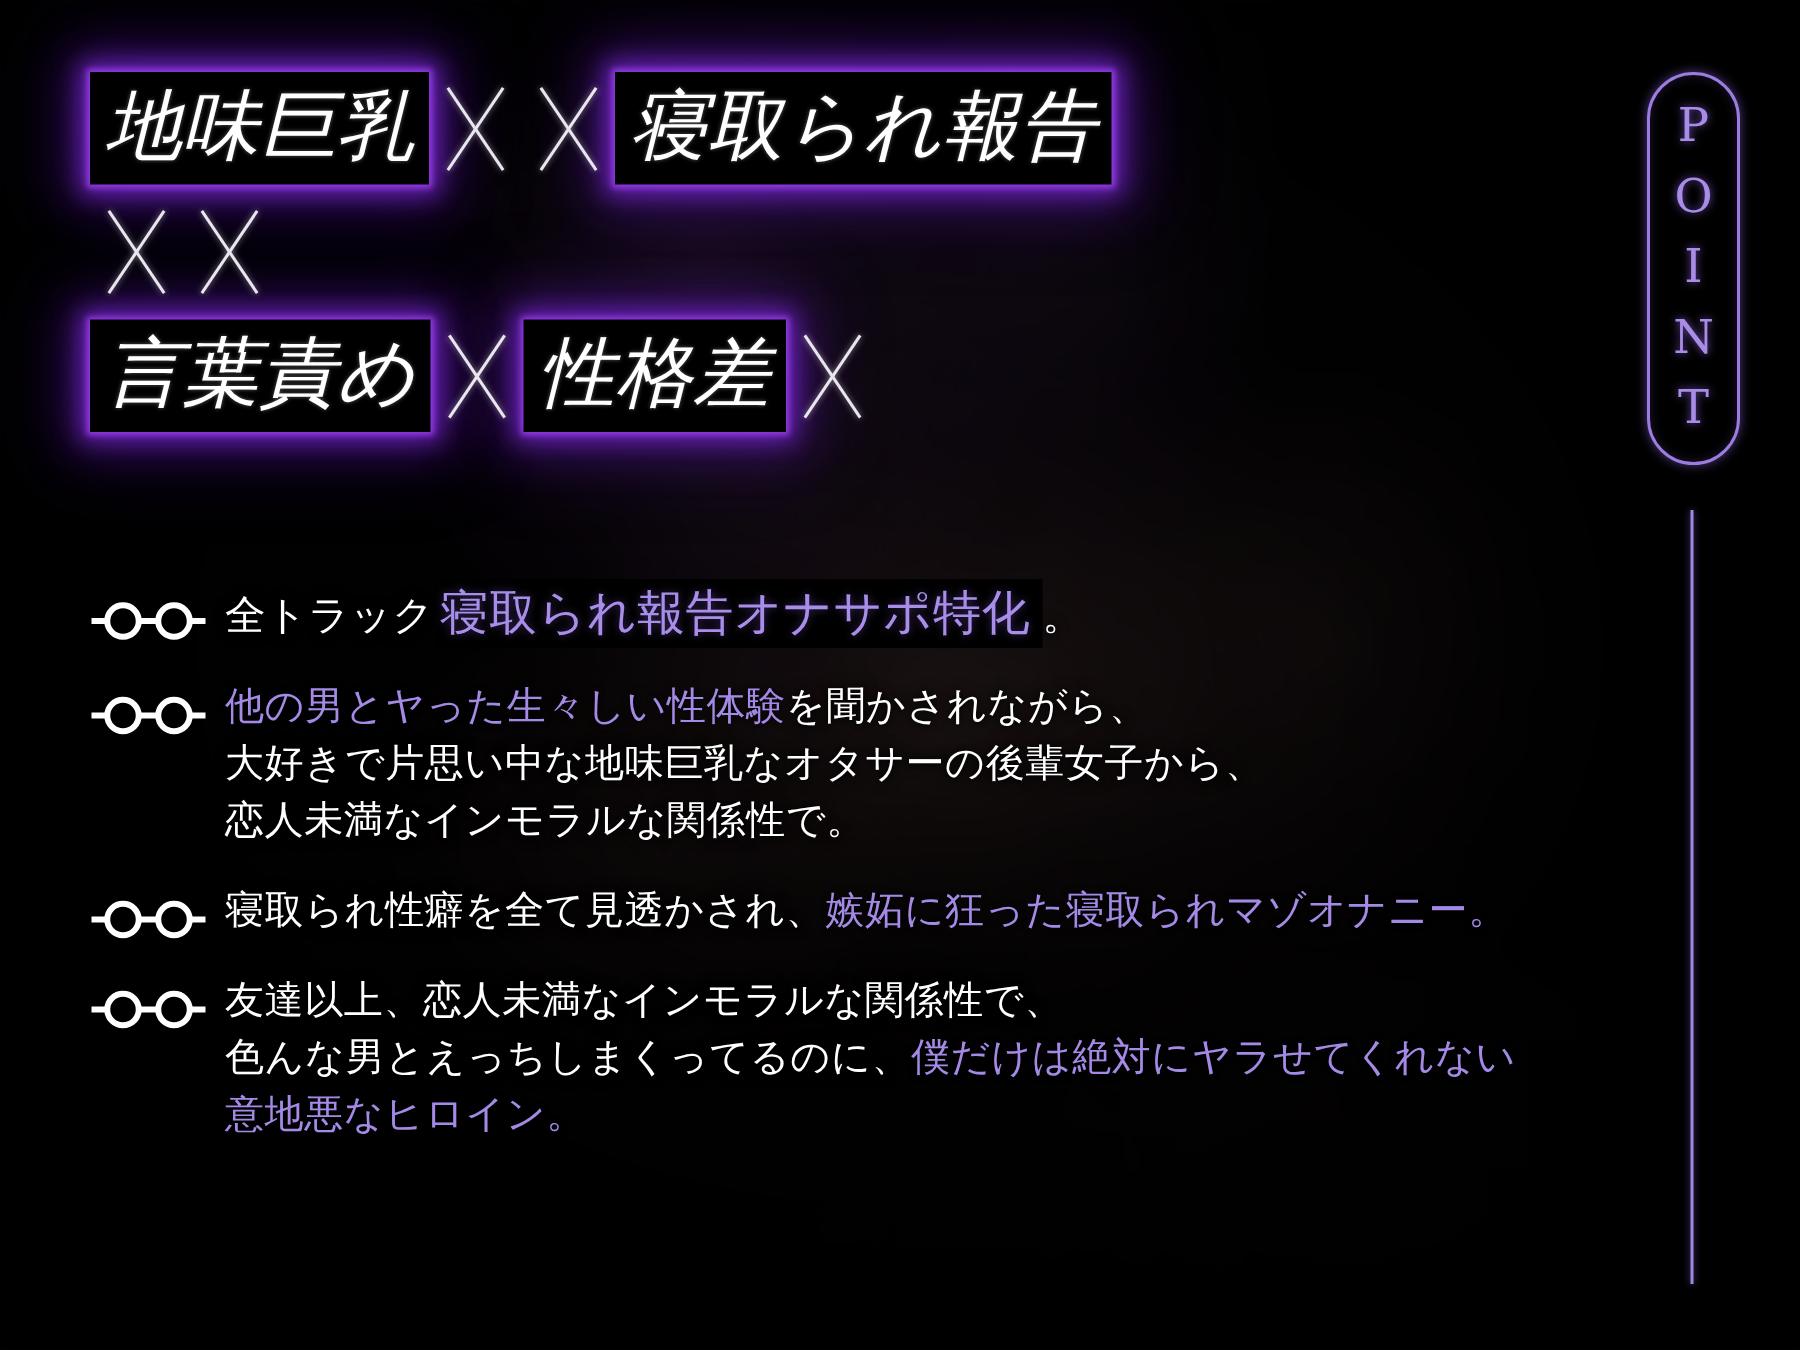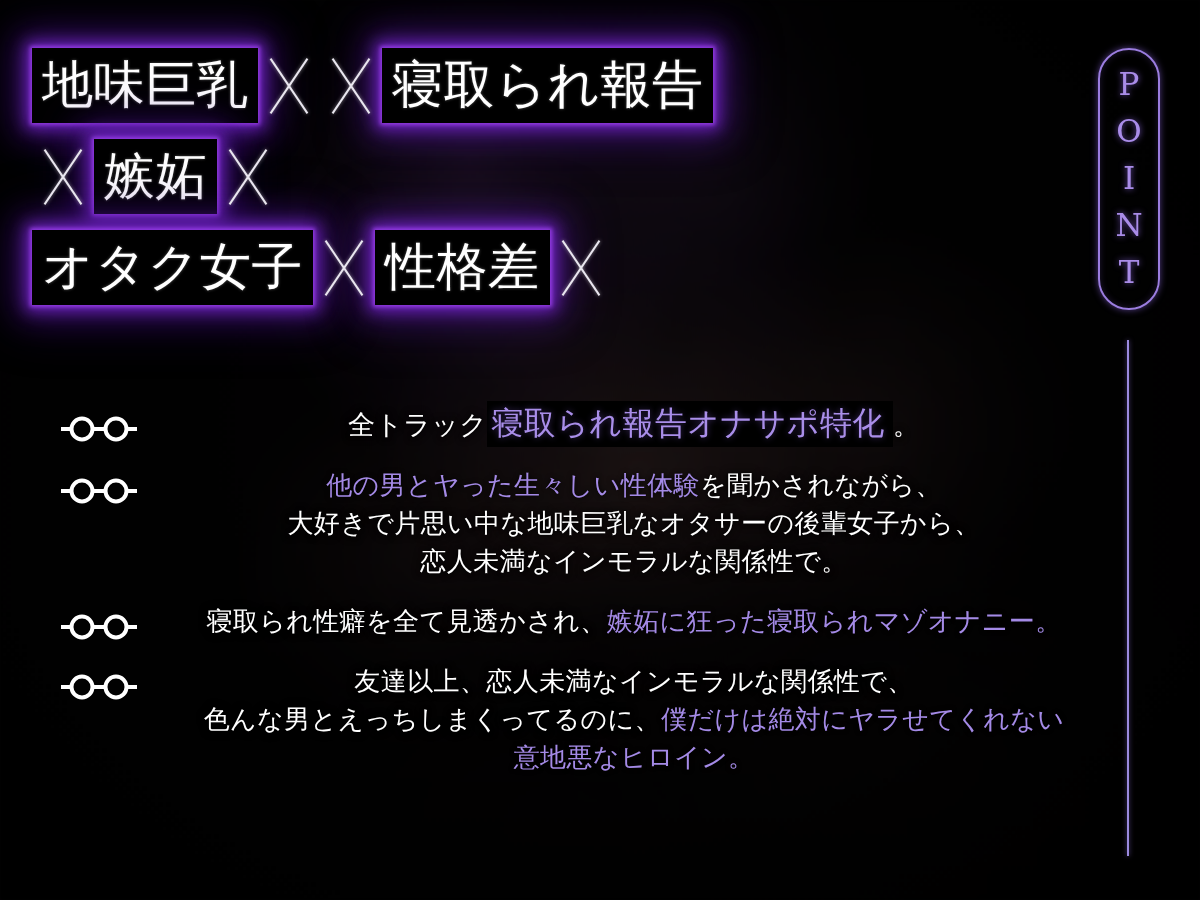--- a/index.html
+++ b/index.html
@@ -42,22 +42,23 @@
     position:absolute; inset:0;
     background:
       radial-gradient(ellipse 700px 560px at 600px 430px, rgba(0,0,0,0) 0%, rgba(0,0,0,.45) 62%, rgba(0,0,0,.86) 100%),
       linear-gradient(to bottom, rgba(0,0,0,.55) 0%, rgba(0,0,0,.12) 22%, rgba(0,0,0,.30) 62%, rgba(0,0,0,.80) 100%),
       linear-gradient(to right, rgba(0,0,0,.80) 0%, rgba(0,0,0,.10) 22%, rgba(0,0,0,.10) 74%, rgba(0,0,0,.88) 100%);
   }
 
   
   #headline{
     position:absolute;
-    left:32px; top:48px;
+    left:60px; top:48px;
     width:1000px;
+    font-style:italic;
   }
   .head-row{
     display:flex;
     align-items:center;
     margin-bottom:16px;
     white-space:nowrap;
   }
   .head-chip{
     display:inline-block;
     background:#000;
@@ -119,23 +120,22 @@
     position:absolute;
     left:1127px; top:340px;
     width:2px; height:516px;
     background:#9b8ae0;
     box-shadow:0 0 5px rgba(150,120,235,.6);
   }
 
   
   #bullets{
     position:absolute;
-    left:58px; top:404px;
+    left:58px; top:389px;
     width:1060px;
-    text-align:center;
   }
   .bullet{
     position:relative;
     padding-left:92px;
     margin-bottom:22px;
   }
   .glasses-icon{
     position:absolute;
     left:0; top:10px;
     width:82px; height:30px;
@@ -169,25 +169,24 @@
 
   <div id="headline">
       <div class="head-row">
         <span class="head-chip">地味巨乳</span>
         <span class="head-x" aria-label="×"></span>
         <span class="head-x" aria-label="×"></span>
         <span class="head-chip">寝取られ報告</span>
       </div>
       <div class="head-row">
         <span class="head-x" aria-label="×"></span>
-        <span class="head-chip">嫉妬</span>
         <span class="head-x" aria-label="×"></span>
       </div>
       <div class="head-row">
-        <span class="head-chip">オタク女子</span>
+        <span class="head-chip">言葉責め</span>
         <span class="head-x" aria-label="×"></span>
         <span class="head-chip">性格差</span>
         <span class="head-x" aria-label="×"></span>
       </div>
     </div>
 
   <div id="point-badge">
     <span class="ptxt">POINT</span>
   </div>
   <div id="point-rule"></div>

